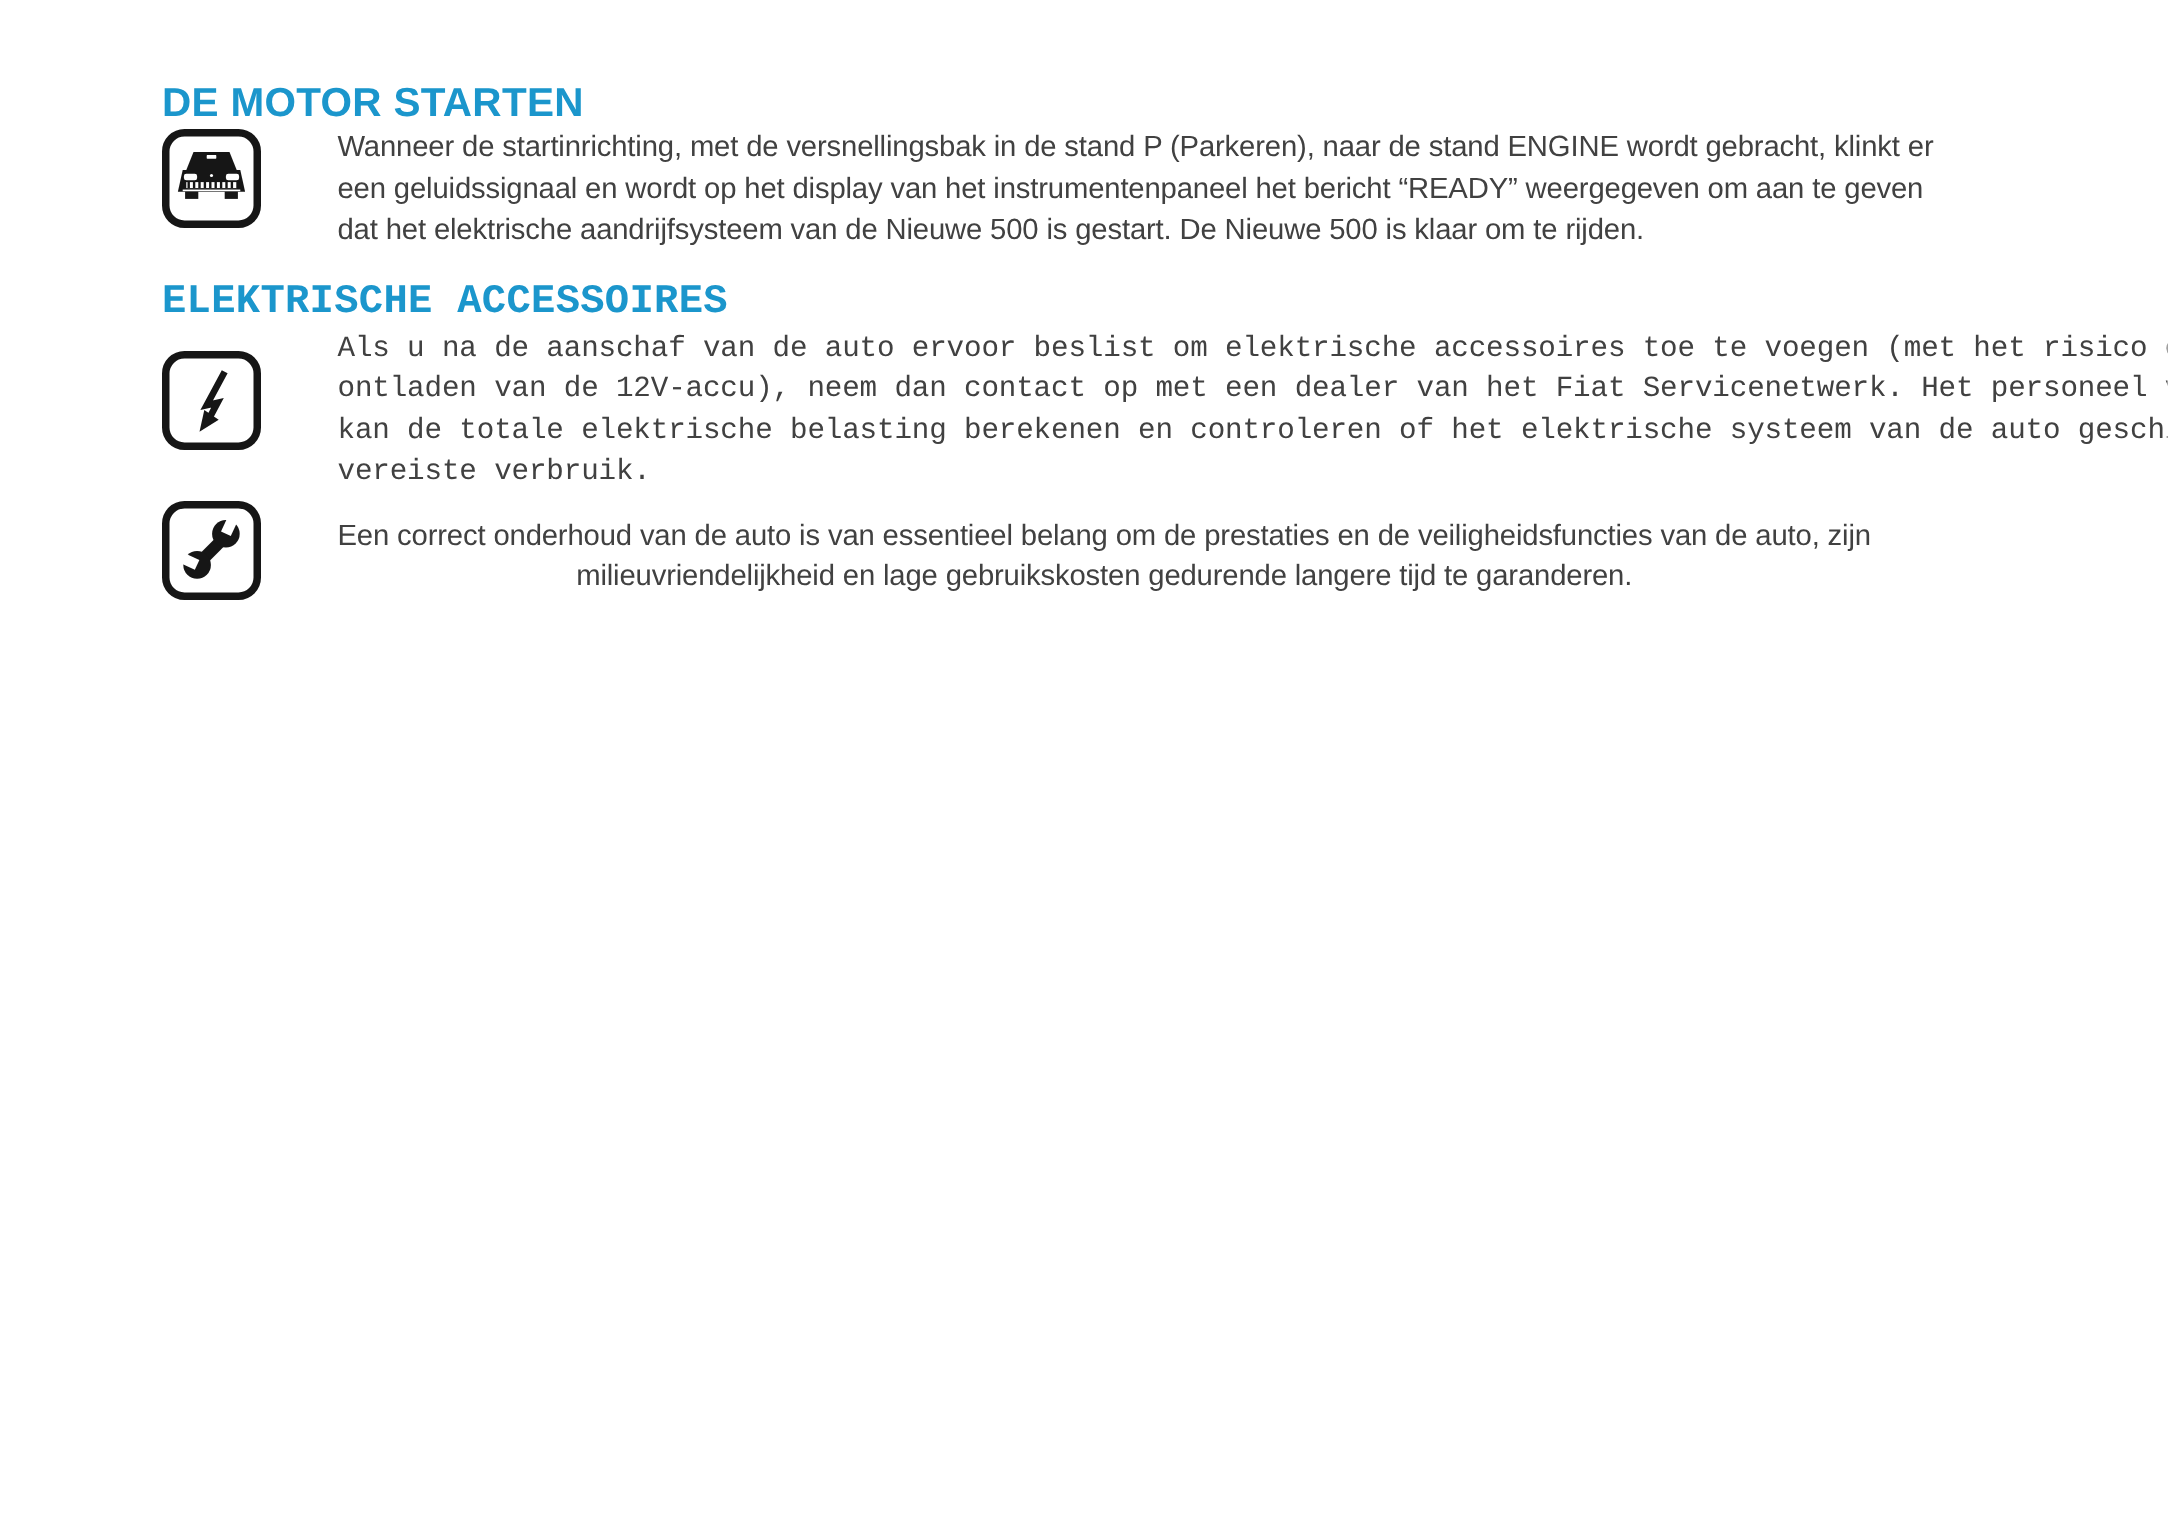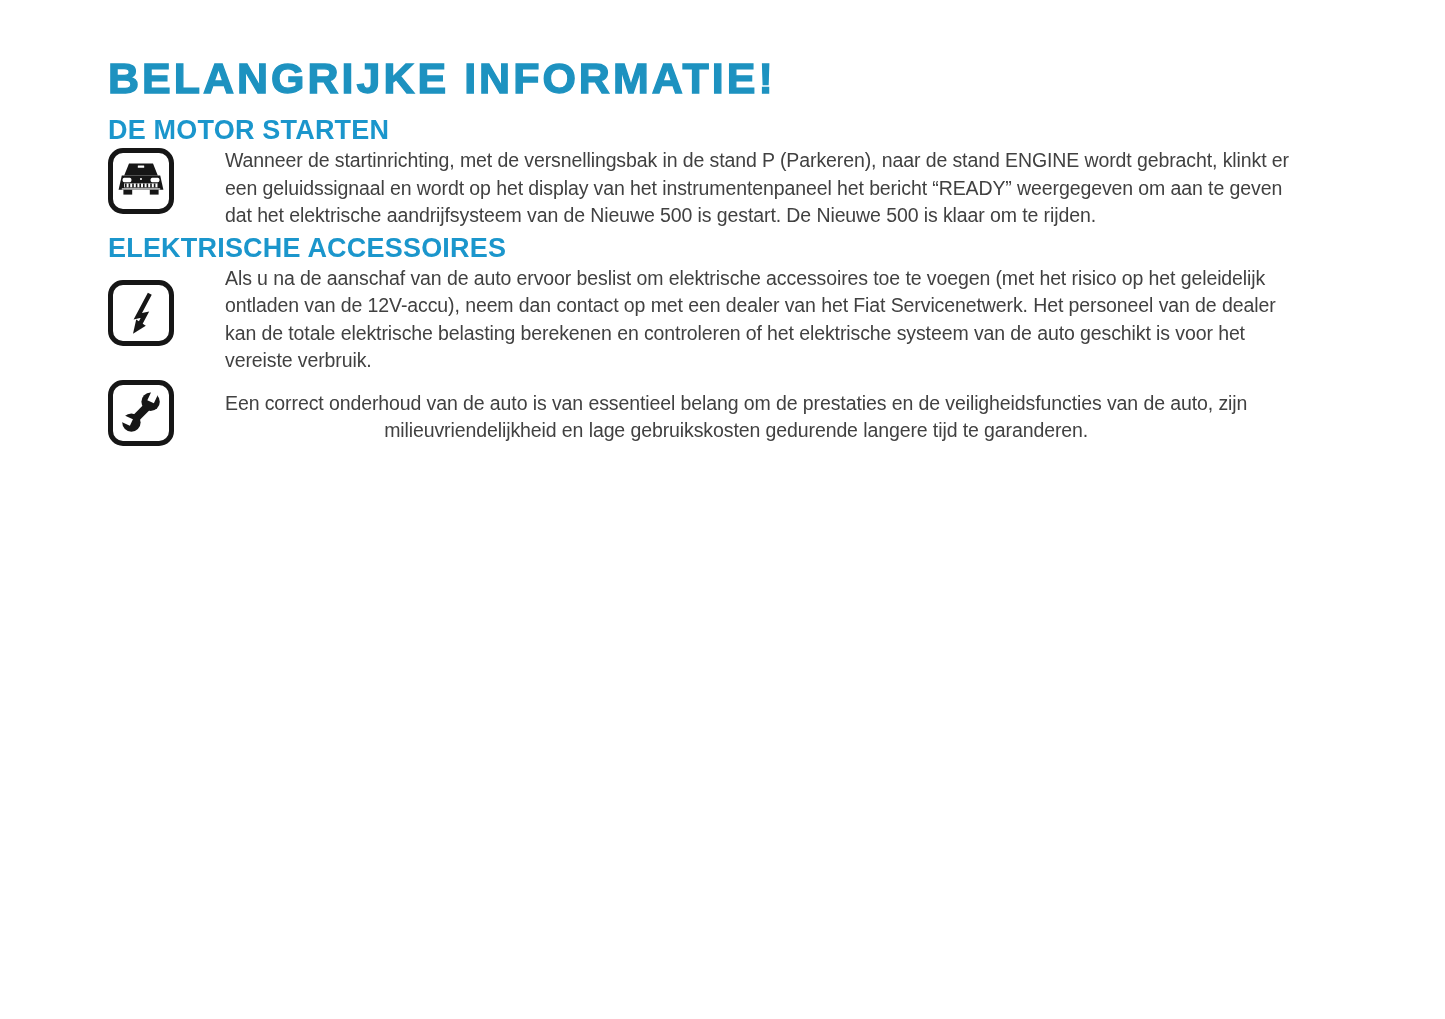--- a/index.html
+++ b/index.html
@@ -38,21 +38,21 @@
   }
   .section-heading {
     margin: 0 0 6px 0;
     font-size: 27px;
     line-height: 22px;
     font-weight: bold;
     letter-spacing: 0.2px;
     color: var(--heading-blue);
   }
   section { margin: 0; }
-  section.s2 { margin-top: 7px; }
+  section.s2 { margin-top: 23px; font-family: Liberation Mono, monospace; }
   section.s3 { margin-top: 5px; }
   .row {
     display: flex;
     align-items: flex-start;
     gap: 29px;
   }
   .icon-box {
     flex: none;
     width: 66px;
     height: 66px;
@@ -76,21 +76,20 @@
     white-space: pre;
     letter-spacing: -0.1px;
   }
   .s3 .paragraph { margin-top: 10px; text-align: center; }
 </style>
 </head>
 <body>
 
 <div class="page">
 
-  <h1 class="page-title">BELANGRIJKE INFORMATIE!</h1>
 
   <section class="s1">
     <h2 class="section-heading">DE MOTOR STARTEN</h2>
     <div class="row">
       <div class="icon-box">
         <svg viewBox="0 0 60 60" aria-hidden="true">
           <polygon points="15,8 45,8 51,23 9,23" fill="#161616"></polygon>
           <rect x="26" y="10.5" width="8" height="3" rx="0.5" fill="#ffffff"></rect>
           <polygon points="6,23 54,23 58,41 2,41" fill="#161616"></polygon>
           <rect x="7" y="26" width="11" height="5.5" rx="2" fill="#ffffff"></rect>

